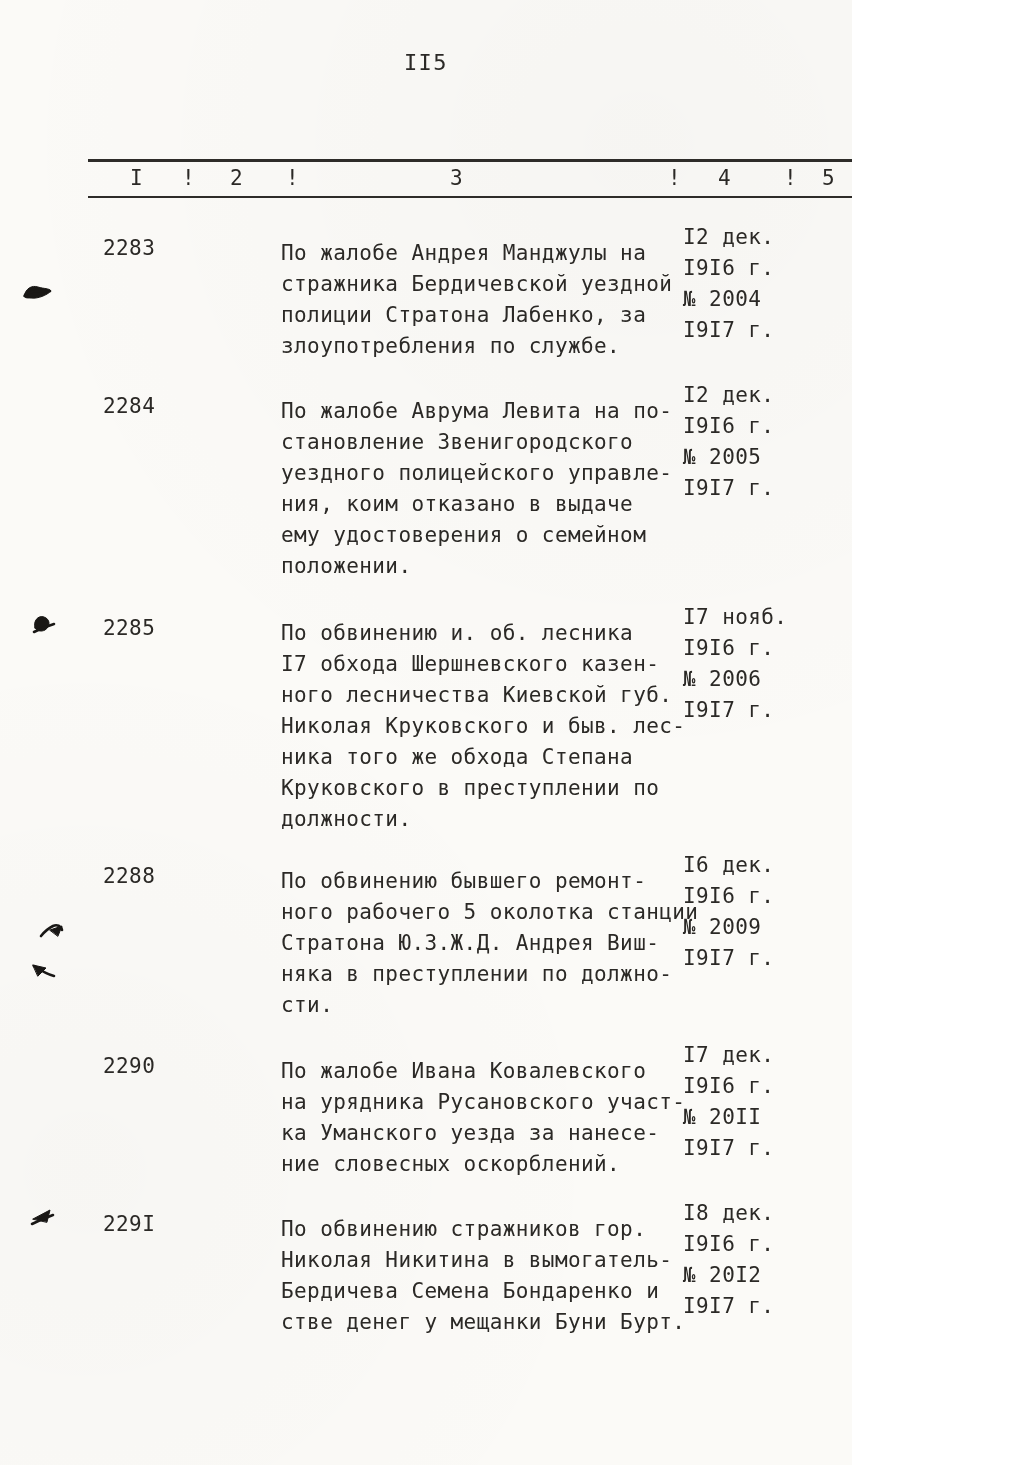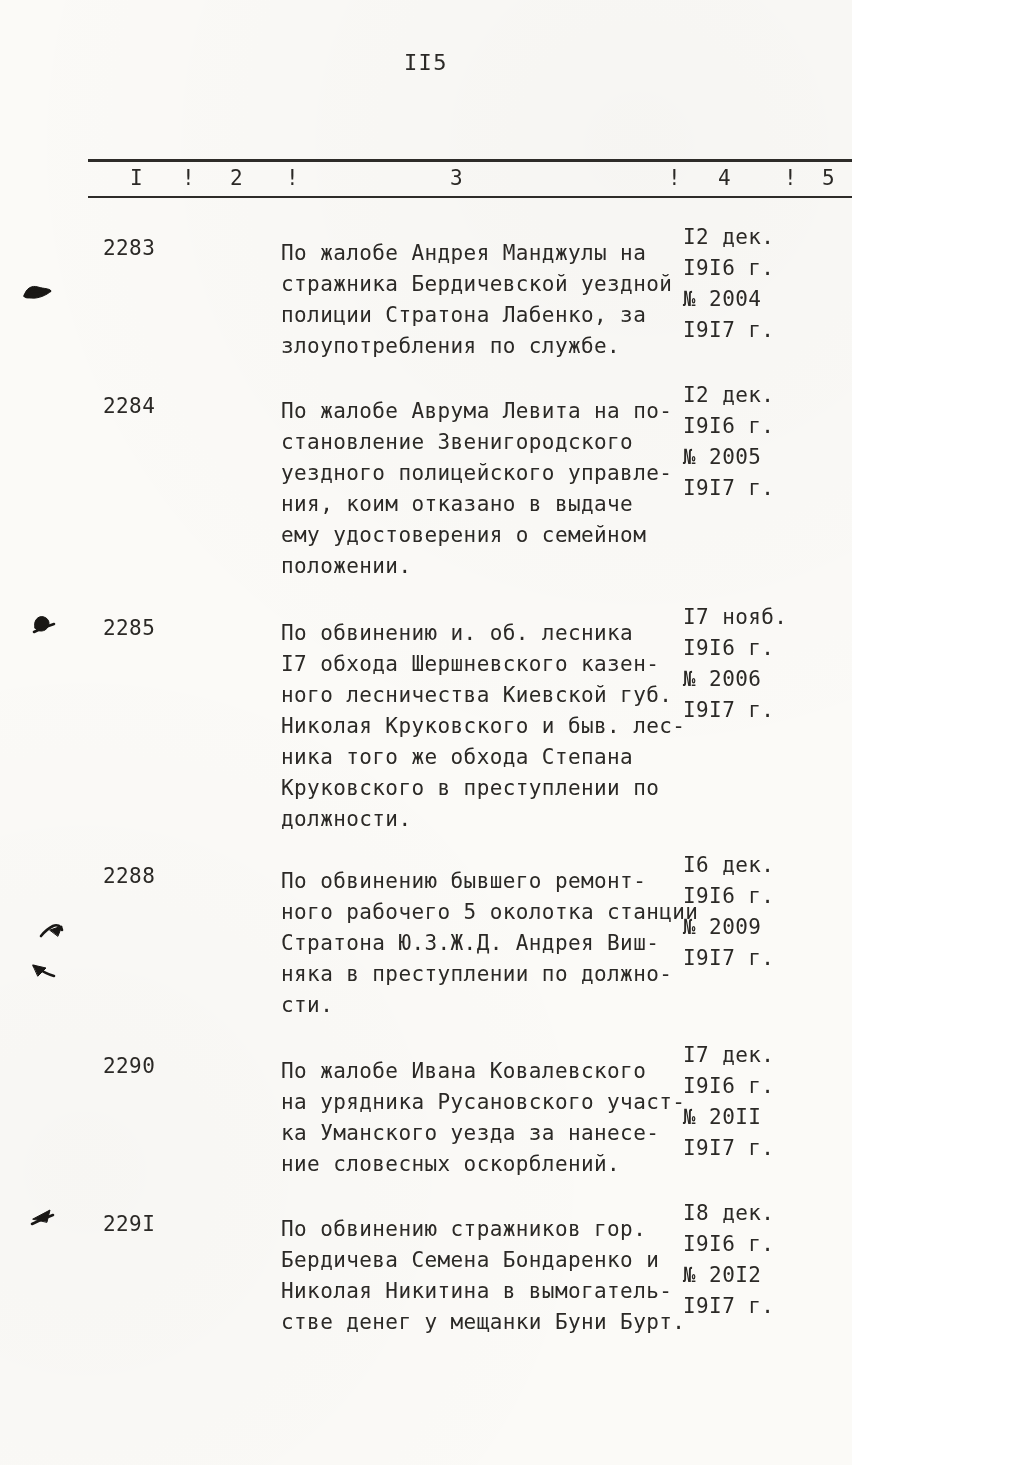--- a/index.html
+++ b/index.html
@@ -192,22 +192,22 @@
         <div class="dline txt">I9I7 г.</div>
       </div>
     </div>
   </div>
 
   <div class="entry" style="top:1198px">
     <div class="num txt">229I</div>
     <div class="body">
       <div class="desc">
         <div class="dline txt">По обвинению стражников гор.</div>
+        <div class="dline txt">Николая Никитина в вымогатель-</div>
         <div class="dline txt">Бердичева Семена Бондаренко и</div>
-        <div class="dline txt">Николая Никитина в вымогатель-</div>
         <div class="dline txt">стве денег у мещанки Буни Бурт.</div>
       </div>
       <div class="dates">
         <div class="dline txt">I8 дек.</div>
         <div class="dline txt">I9I6 г.</div>
         <div class="dline txt">№ 20I2</div>
         <div class="dline txt">I9I7 г.</div>
       </div>
     </div>
   </div>

